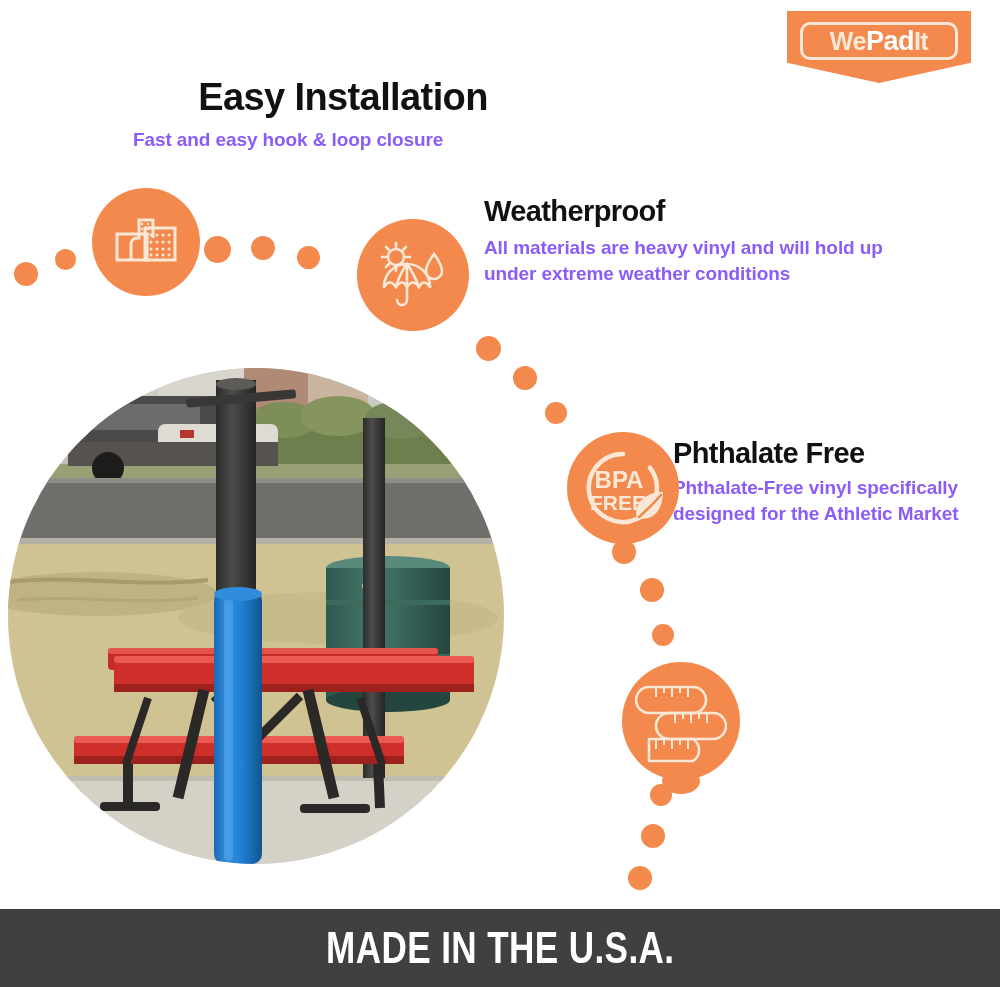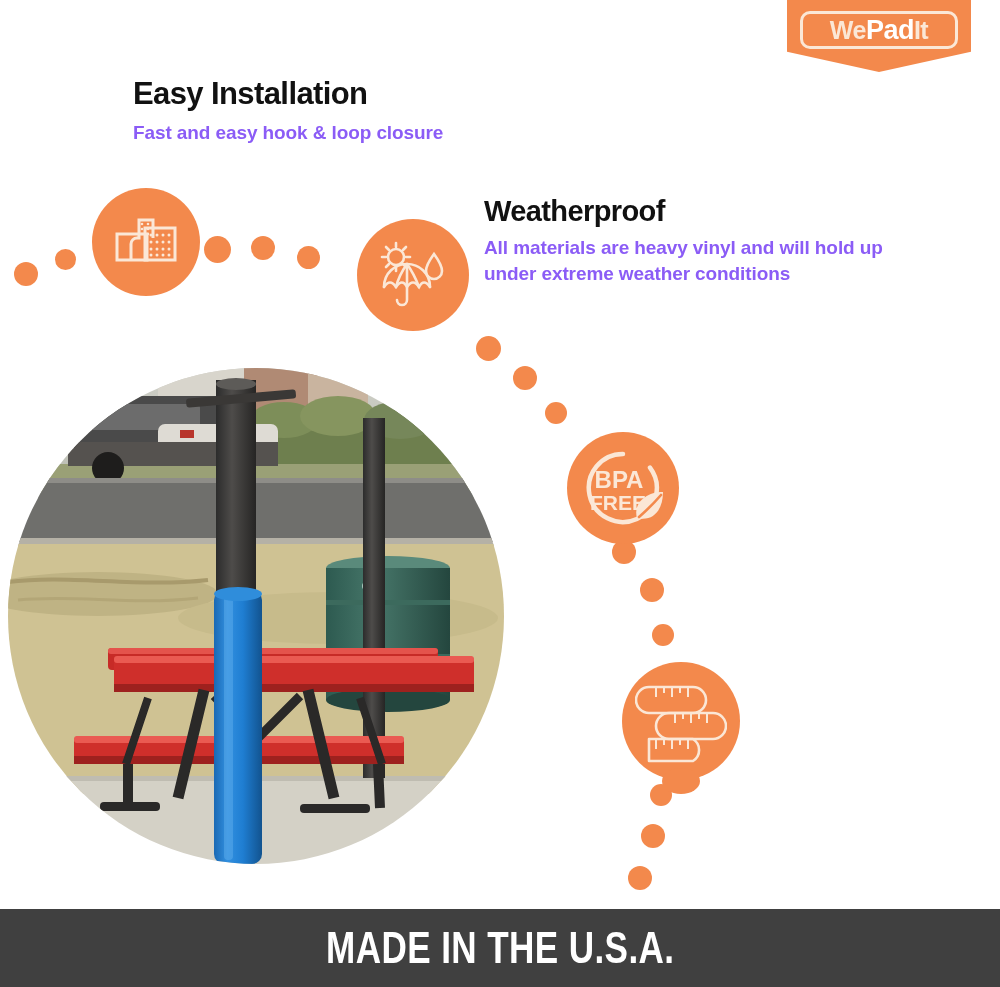--- a/index.html
+++ b/index.html
@@ -11,21 +11,21 @@
   }
   #page {
     position: relative;
     width: 1000px; height: 987px;
     background: #ffffff;
     overflow: hidden;
   }
 
   
   .logo-wrap {
-    position: absolute; top: 0px; left: 787px;
+    position: absolute; top: 11px; left: 787px;
     width: 184px; height: 72px;
   }
   .logo-shield {
     position: absolute; inset: 0;
     background: #F3894C;
     clip-path: polygon(0% 0%, 100% 0%, 100% 72%, 50% 100%, 0% 72%);
   }
   .logo-inner {
     position: absolute;
     top: 11px; left: 13px; right: 13px; height: 38px;
@@ -61,21 +61,21 @@
     line-height: 1.05;
   }
   .feat-desc {
     color: #8b5cf6;
     line-height: 1.32;
     letter-spacing: -0.1px;
     font-weight: bold;
   }
 
   #blk-easy { position: absolute; left: 133px; top: 78px; width: 420px; }
-  #blk-easy .feat-title { font-size: 31px; }
+  #blk-easy .feat-title { font-size: 38px; text-align: center; }
   #blk-easy .feat-desc  { font-size: 19px; margin-top: 9px; }
 
   #blk-weather { position: absolute; left: 484px; top: 196px; width: 430px; }
   #blk-weather .feat-title { font-size: 29px; }
   #blk-weather .feat-desc  { font-size: 19px; margin-top: 9px; }
 
   #blk-phthalate { position: absolute; left: 673px; top: 438px; width: 300px; }
   #blk-phthalate .feat-title { font-size: 29px; }
   #blk-phthalate .feat-desc  { font-size: 19px; margin-top: 7px; }
 
@@ -217,20 +217,24 @@
         <path d="M8 47 C12 41 16 41 20 47 C24 41 28 41 31 47 C35 41 39 41 43 47 C46 41 50 41 54 47"></path>
 
         <path d="M31 24 C26 31 22 39 20 47"></path>
         <path d="M31 24 C36 31 40 39 43 47"></path>
 
         <path d="M31 24 V60 a5 5 0 0 1 -10 0"></path>
       </svg>
     </span>
   </div>
 
+  <div id="blk-phthalate">
+    <div class="feat-title">Phthalate Free</div>
+    <div class="feat-desc">Phthalate-Free vinyl specifically designed for the Athletic Market</div>
+  </div>
 
   <div class="icon-circle" style="left:567px; top:432px; width:112px; height:112px;">
     <span>
       <svg width="96" height="96" viewBox="0 0 96 96">
 
         <path d="M48 14 a34 34 0 1 0 27 13.6" fill="none" stroke="#FBE7D6" stroke-width="4.5" stroke-linecap="round"></path>
 
         <text x="44" y="48" text-anchor="middle" fill="#FBE7D6" font-family="Liberation Sans, sans-serif" font-size="24" font-weight="700">BPA</text>
 
         <text x="43" y="70" text-anchor="middle" fill="#FBE7D6" font-family="Liberation Sans, sans-serif" font-size="21" font-weight="700">FREE</text>

